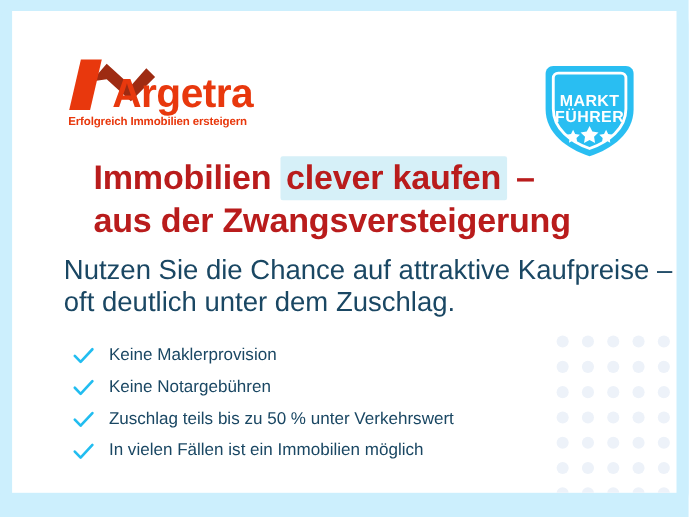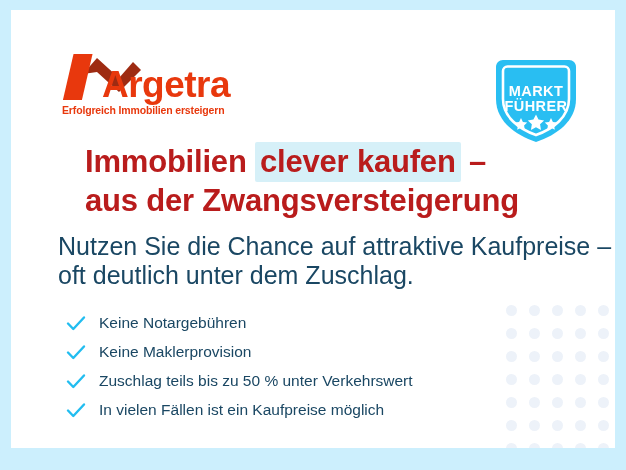--- a/index.html
+++ b/index.html
@@ -225,36 +225,36 @@
     <div class="subhead">
       <span>Nutzen Sie die Chance auf attraktive Kaufpreise –</span>
       <span>oft deutlich unter dem Zuschlag.</span>
     </div>
 
     <ul class="bullets">
       <li>
         <svg class="check-icon" viewBox="0 0 22 22" xmlns="http://www.w3.org/2000/svg">
           <path d="M3 11.5 L8.3 17 L19 5.5" fill="none" stroke="#22BDF0" stroke-width="2.4" stroke-linecap="round" stroke-linejoin="round"></path>
         </svg>
+        <span class="bullet-label">Keine Maklerprovision</span>
+      </li>
+      <li>
+        <svg class="check-icon" viewBox="0 0 22 22" xmlns="http://www.w3.org/2000/svg">
+          <path d="M3 11.5 L8.3 17 L19 5.5" fill="none" stroke="#22BDF0" stroke-width="2.4" stroke-linecap="round" stroke-linejoin="round"></path>
+        </svg>
         <span class="bullet-label">Keine Notargebühren</span>
       </li>
       <li>
         <svg class="check-icon" viewBox="0 0 22 22" xmlns="http://www.w3.org/2000/svg">
           <path d="M3 11.5 L8.3 17 L19 5.5" fill="none" stroke="#22BDF0" stroke-width="2.4" stroke-linecap="round" stroke-linejoin="round"></path>
         </svg>
-        <span class="bullet-label">Keine Maklerprovision</span>
-      </li>
-      <li>
-        <svg class="check-icon" viewBox="0 0 22 22" xmlns="http://www.w3.org/2000/svg">
-          <path d="M3 11.5 L8.3 17 L19 5.5" fill="none" stroke="#22BDF0" stroke-width="2.4" stroke-linecap="round" stroke-linejoin="round"></path>
-        </svg>
         <span class="bullet-label">Zuschlag teils bis zu 50 % unter Verkehrswert</span>
       </li>
       <li>
         <svg class="check-icon" viewBox="0 0 22 22" xmlns="http://www.w3.org/2000/svg">
           <path d="M3 11.5 L8.3 17 L19 5.5" fill="none" stroke="#22BDF0" stroke-width="2.4" stroke-linecap="round" stroke-linejoin="round"></path>
         </svg>
-        <span class="bullet-label">In vielen Fällen ist ein Kaufpreise möglich</span>
+        <span class="bullet-label">In vielen Fällen ist ein Immobilien möglich</span>
       </li>
     </ul>
 
   </div>
 </div>
 
 </body></html>

